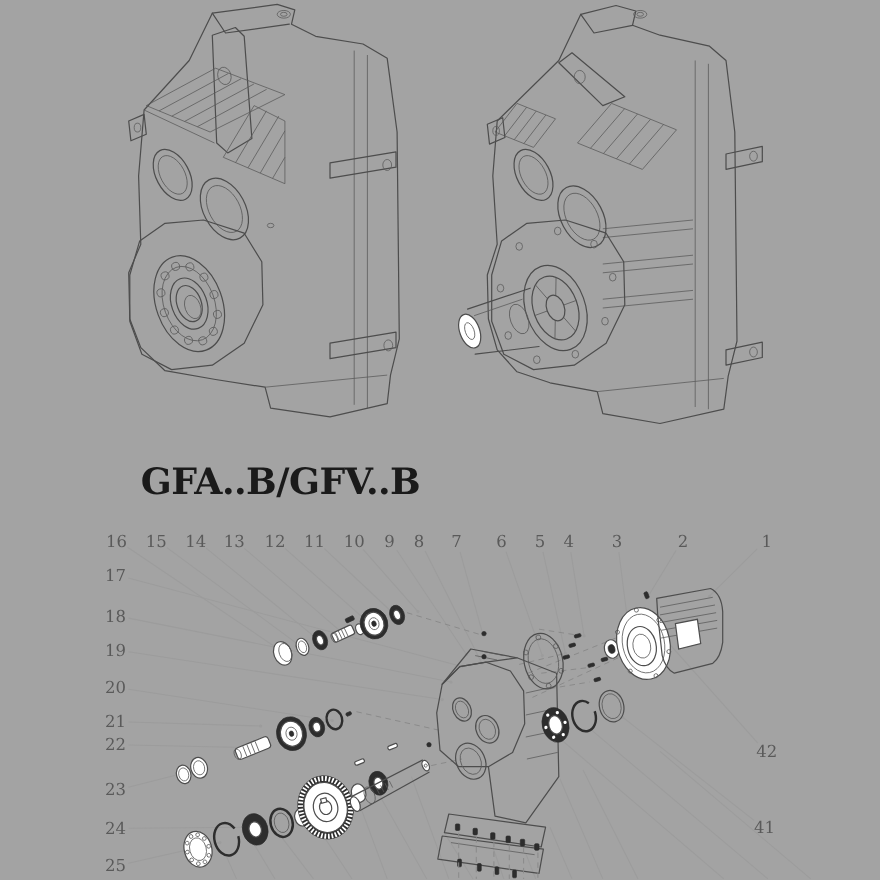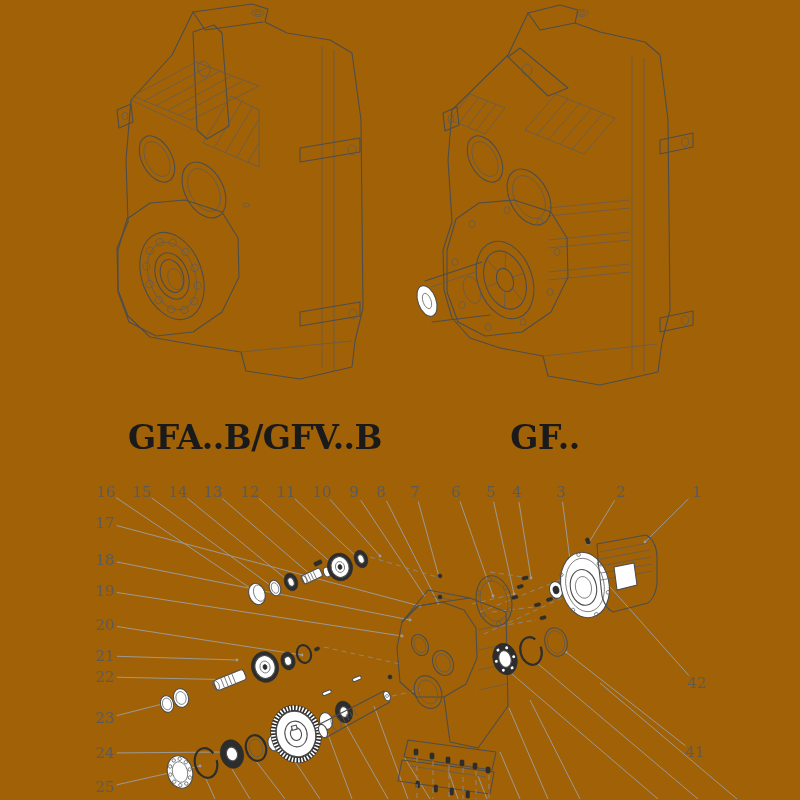--- a/index.html
+++ b/index.html
@@ -1,16 +1,16 @@
 <!DOCTYPE html>
 <html><head>
 <meta charset="utf-8">
 <style>
   html,body{margin:0;padding:0;background:#fff;}
-  #app{position:relative;width:800px;height:800px;background:#a16207;overflow:hidden;
+  #app{position:relative;width:800px;height:800px;background:#a3a3a3;overflow:hidden;
        font-family:"DejaVu Serif",serif;}
   .art{position:absolute;}
   .model-label{position:absolute;top:416px;height:44px;line-height:44px;text-align:center;
        font-family:"DejaVu Serif",serif;font-weight:bold;font-size:33px;color:#1a1a1a;
        letter-spacing:-0.5px;white-space:nowrap;}
   
   .ln{fill:none;stroke:#4d4d4d;stroke-width:1.1;stroke-linejoin:round;stroke-linecap:round;}
   .tn{fill:none;stroke:#5a5a5a;stroke-width:.7;stroke-linejoin:round;}
   .wf{fill:#fff;stroke:#4d4d4d;stroke-width:1.1;}
   .dk{fill:#2d2d2d;stroke:#2d2d2d;stroke-width:.6;}
@@ -155,21 +155,20 @@
         <ellipse class="wf" cx="22" cy="301" rx="9" ry="16"></ellipse>
         <ellipse class="tn" cx="22" cy="301" rx="4" ry="8"></ellipse>
       </g>
       <ellipse class="tn" cx="67" cy="290" rx="8" ry="14" transform="rotate(-20 67 290)"></ellipse>
 
       <path class="tn" d="M138,356 L253,344"></path>
     </g>
   </svg>
 
   <div class="model-label" style="left:110px;width:290px;">GFA..B/GFV..B</div>
-  <div class="model-label" style="left:405px;width:280px;">GF..</div>
 
   <svg class="art" id="exploded-svg" style="left:0;top:0;" width="800" height="800" viewBox="0 0 800 800">
 
     <g id="callout-layer">
         <line x1="115.98460353205412" y1="497.5470019622523" x2="256" y2="592" class="leader"></line>
         <circle cx="256" cy="592" r="1.4" fill="#9c9c9c"></circle>
         <text x="106" y="492" text-anchor="middle" dominant-baseline="central" class="callout-num">16</text>
         <line x1="151.70483301163827" y1="497.88171697675045" x2="274" y2="588" class="leader"></line>
         <circle cx="274" cy="588" r="1.4" fill="#9c9c9c"></circle>
         <text x="142" y="492" text-anchor="middle" dominant-baseline="central" class="callout-num">15</text>

